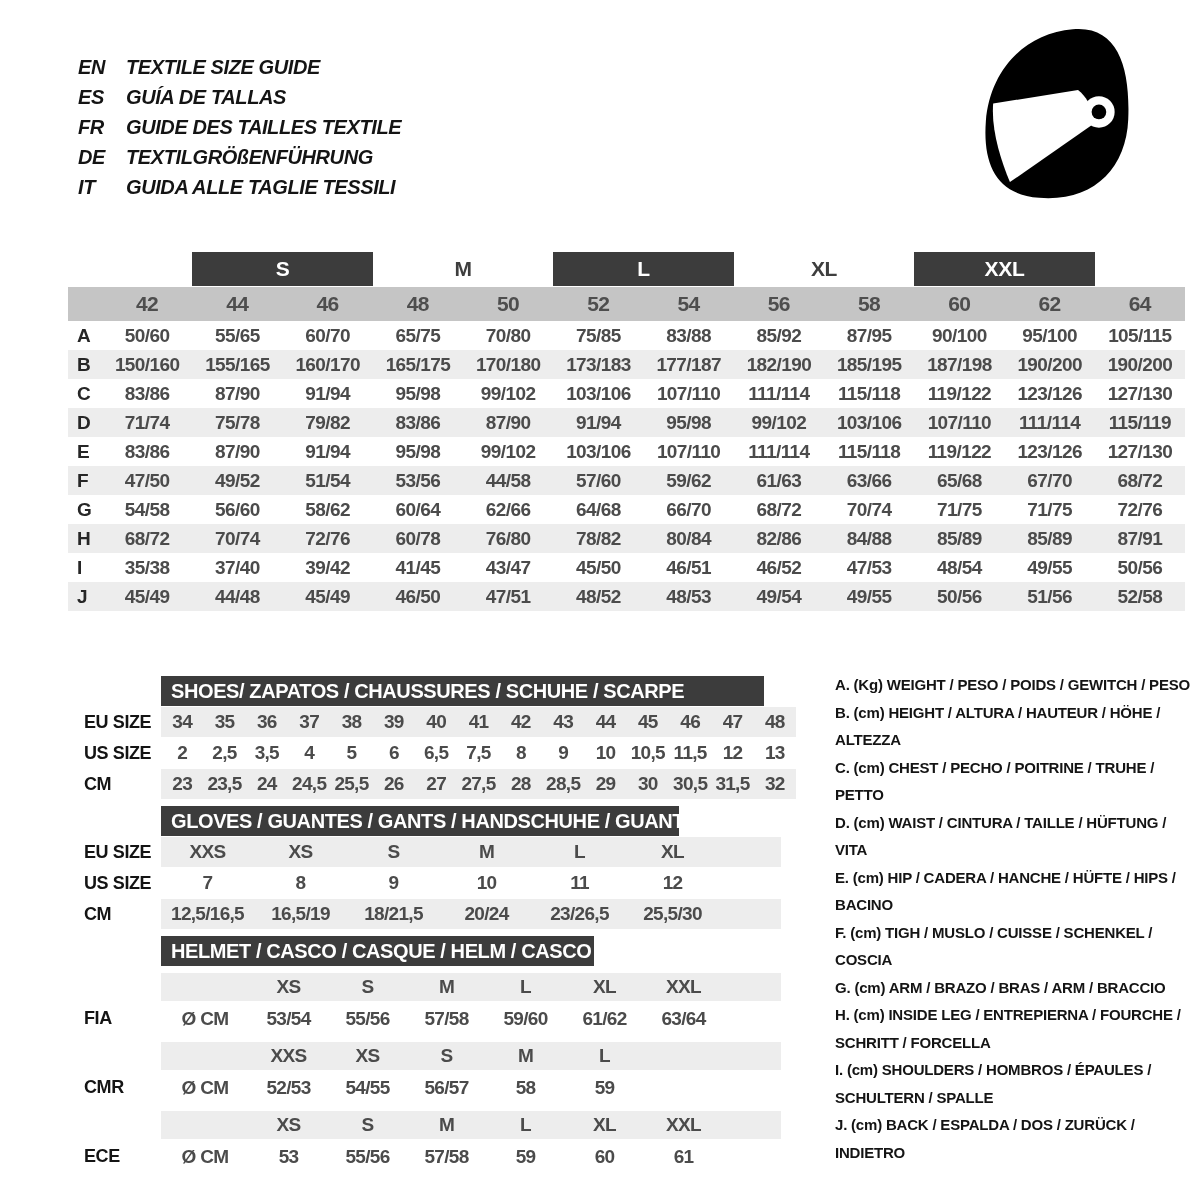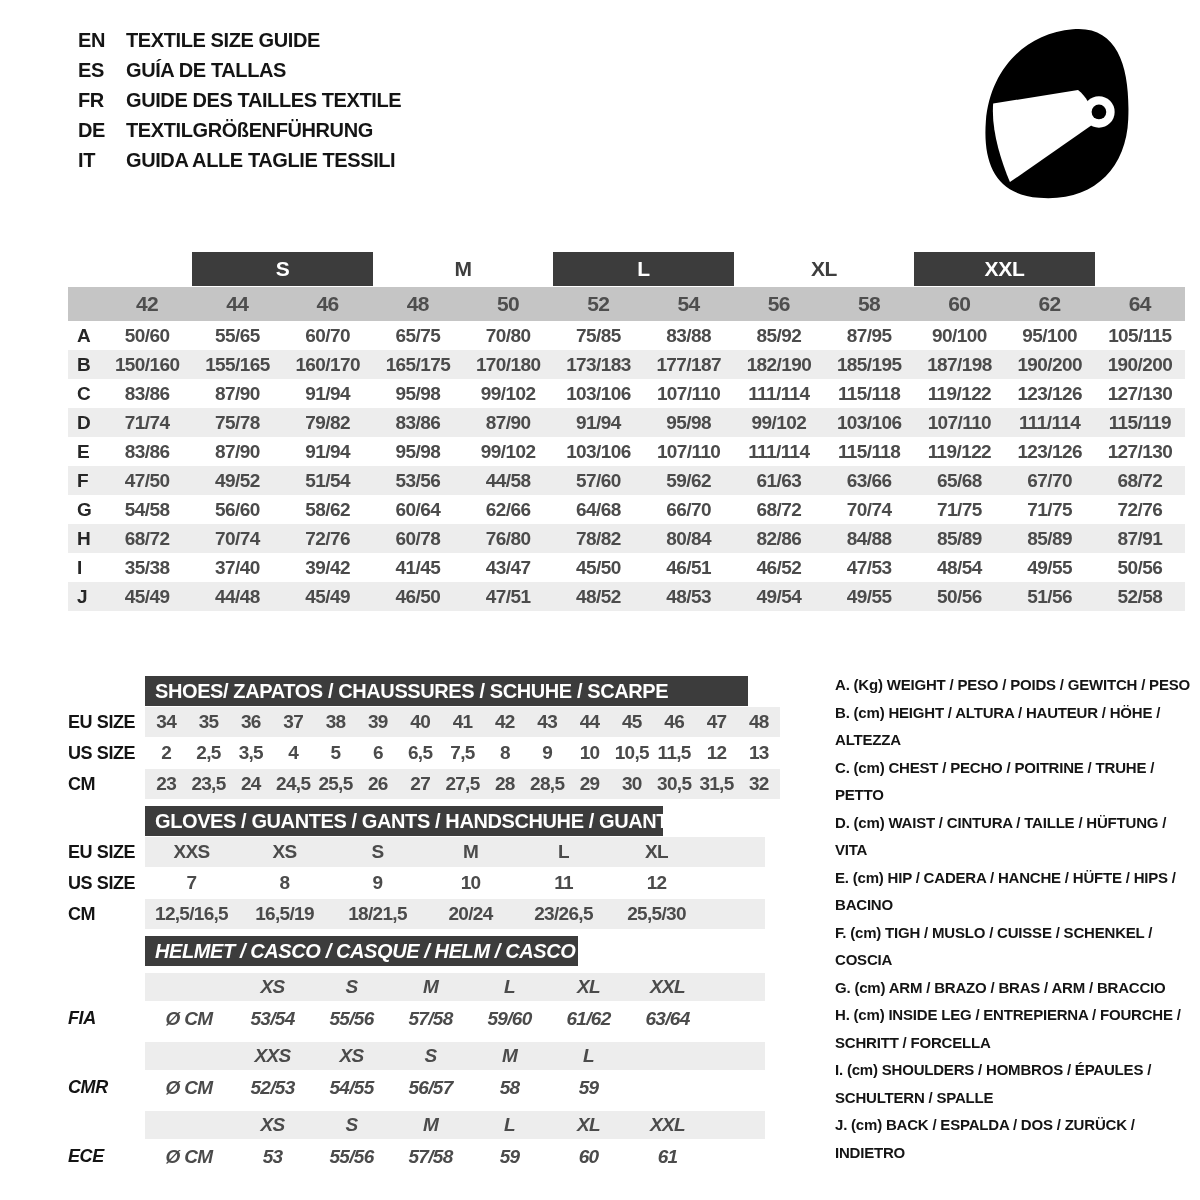--- a/index.html
+++ b/index.html
@@ -8,21 +8,21 @@
     --row-stripe:#ededed;
     --num:#4b4b4b;
     --ink:#141414;
   }
   *{box-sizing:border-box;}
   html,body{margin:0;padding:0;background:#fff;}
   body{width:1200px;height:1200px;font-family:"Liberation Sans",sans-serif;font-weight:bold;}
   .page{position:relative;width:1200px;height:1200px;background:#fff;overflow:hidden;}
 
   
-  .langs{position:absolute;left:78px;top:25px;}
+  .langs{position:absolute;left:78px;top:52px;font-style:italic;}
   .lang-row{display:flex;font-size:20px;line-height:30px;letter-spacing:-0.4px;color:var(--ink);}
   .lang-code{width:48px;}
 
   
   .helmet-wrap{position:absolute;left:970px;top:24px;width:172px;height:178px;}
 
   
   .main{position:absolute;left:68px;top:252px;width:1117px;}
   .grid13{display:grid;grid-template-columns:34px repeat(12,1fr);}
   .band{height:34px;margin-bottom:1px;}
@@ -30,34 +30,34 @@
   .band-label.dark{background:var(--dark-bar);color:#fff;}
   .band-label.plain{color:#3e3e3e;}
   .cols-row{height:34px;background:var(--gray-band);}
   .cols-row .cell{display:flex;align-items:center;justify-content:center;font-size:21px;color:#4e4e4e;}
   .trow{height:29px;}
   .trow.stripe{background:var(--row-stripe);}
   .cell{display:flex;align-items:center;justify-content:center;font-size:19px;color:var(--num);letter-spacing:-0.6px;white-space:nowrap;}
   .row-label{display:flex;align-items:center;padding-left:9px;font-size:19px;color:#262626;}
 
   
-  .sub{position:absolute;left:68px;}
+  .sub{position:absolute;left:84px;}
   .sub .bar{margin-left:77px;height:30px;background:var(--dark-bar);color:#fff;display:flex;align-items:center;padding-left:10px;font-size:20px;letter-spacing:-0.4px;white-space:nowrap;}
   .srow{display:flex;height:30px;margin-top:1px;}
   .slabel{width:77px;display:flex;align-items:center;font-size:18px;color:var(--ink);letter-spacing:-0.4px;}
   .scontent{display:grid;align-items:center;}
   .scontent.stripe{background:var(--row-stripe);}
   .scell{display:flex;align-items:center;justify-content:center;font-size:19px;color:var(--num);letter-spacing:-0.7px;white-space:nowrap;}
   #shoes{top:676px;}
   #shoes .bar{width:603px;}
   #shoes .scontent{width:635px;grid-template-columns:repeat(15,1fr);}
   #gloves{top:806px;}
   #gloves .bar{width:518px;}
   #gloves .scontent{width:620px;grid-template-columns:repeat(6,93px);}
-  #helmet{top:936px;font-style:italic;}
+  #helmet{top:936px;}
   #helmet .bar{width:433px;}
   #helmet .scontent{width:620px;grid-template-columns:88px repeat(6,79px);}
   #helmet .srow.sizes{height:28px;margin-top:7px;}
   #helmet .srow.vals{height:33px;margin-top:1px;}
   #helmet .scell.diam{justify-content:center;}
 
   
   .legend{position:absolute;left:800px;top:671px;width:400px;}
   .legend-line{font-size:15px;line-height:27.5px;color:var(--ink);letter-spacing:-0.2px;margin-left:35px;}
 </style>

